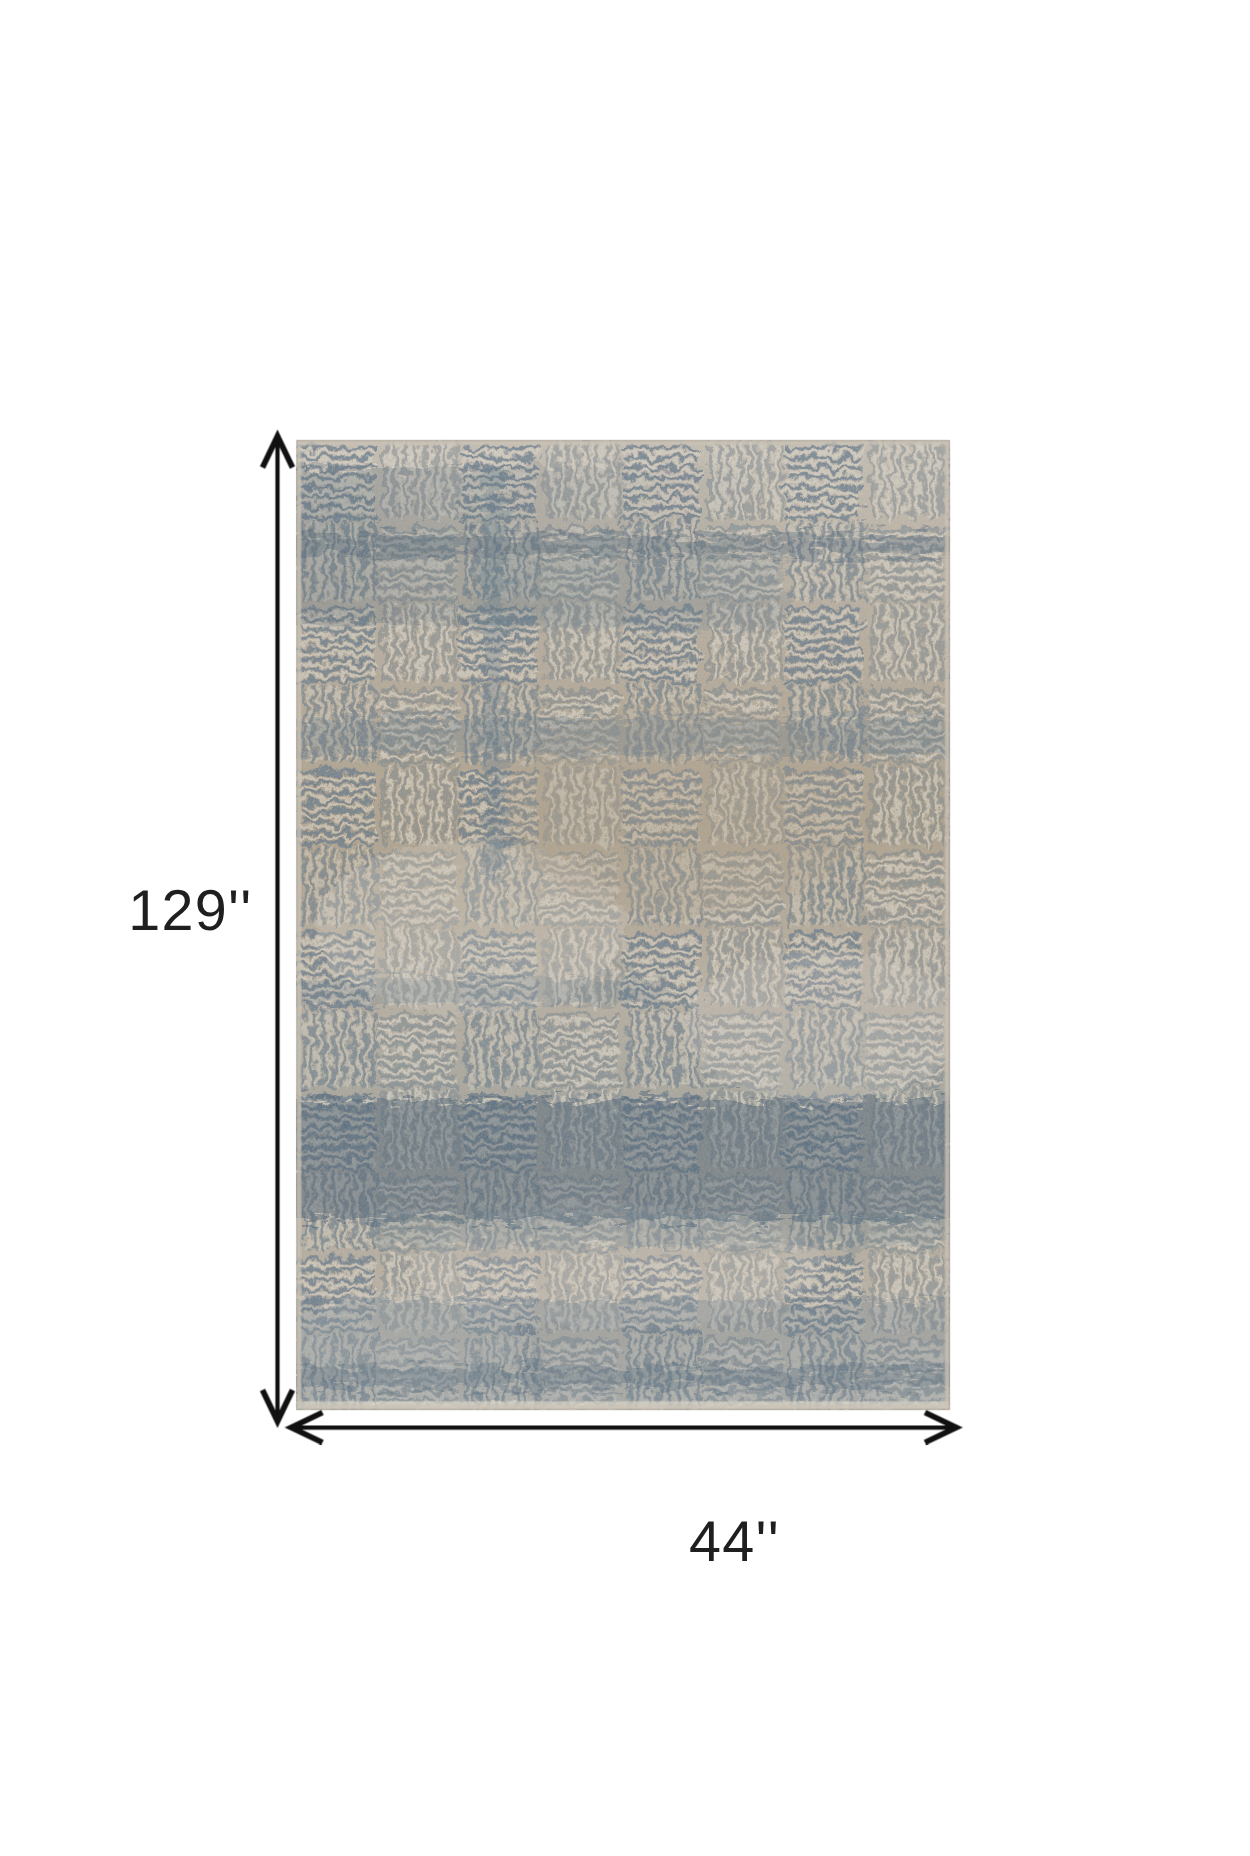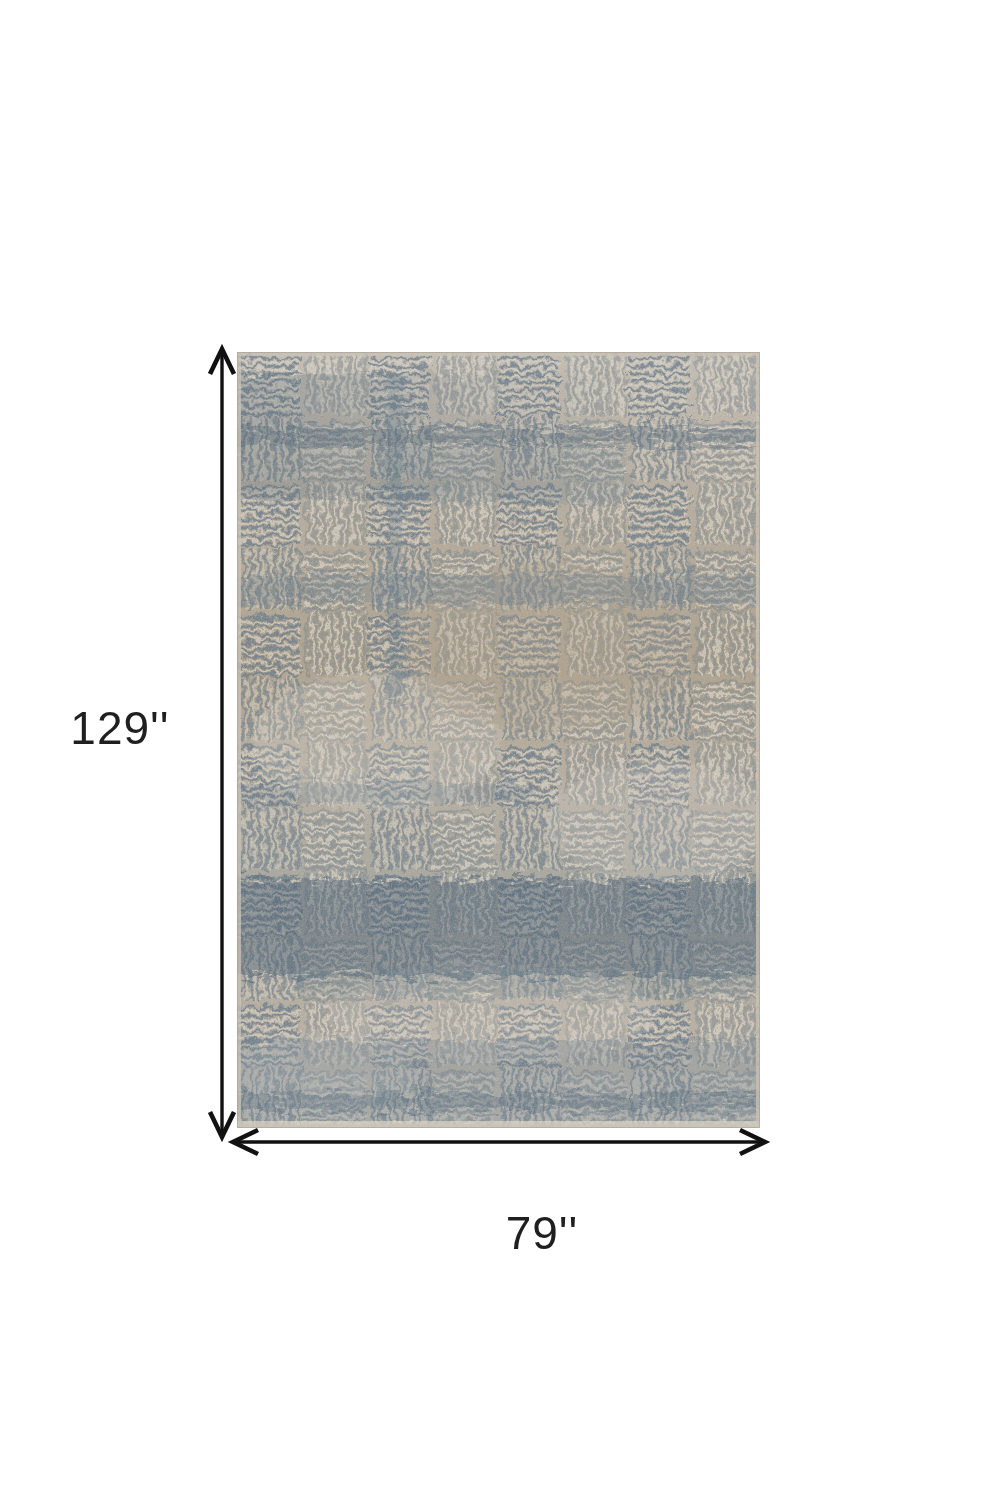--- a/index.html
+++ b/index.html
@@ -25,21 +25,21 @@
   .scene{position:absolute;inset:0;}
   .rug{
     position:absolute;left:237px;top:352px;width:523px;height:776px;
   }
   .rug svg{display:block;width:100%;height:100%;}
   .arrow-v{position:absolute;left:202px;top:342px;width:40px;height:802px;}
   .arrow-h{position:absolute;left:226px;top:1122px;width:546px;height:40px;}
   .arrow-stroke{stroke:var(--arrow);fill:none;}
   .dim-label{
     position:absolute;color:var(--label);
-    font-size:46px;line-height:54px;text-align:center;
+    font-size:46px;line-height:54px;text-align:right;
     letter-spacing:1px;white-space:nowrap;
   }
   .label-height{left:38px;top:701px;width:164px;}
   .label-width{left:460px;top:1206px;width:164px;}
 
   
   .st-blue{stroke:var(--rug-blue);stroke-width:3.2;fill:none;}
   .st-cream{stroke:var(--rug-cream);stroke-width:2.2;fill:none;}
   .f-blue{fill:var(--rug-blue);}
   .f-blued{fill:var(--rug-blue-dark);}
@@ -164,15 +164,15 @@
     <path d="M8 770 L20 795 L32 770" class="arrow-stroke" stroke-width="4.6"></path>
   </svg>
 
   <svg class="arrow-h" viewBox="0 0 546 40">
     <line x1="9" y1="20" x2="537" y2="20" class="arrow-stroke" stroke-width="3.4"></line>
     <path d="M32 8 L7 20 L32 32" class="arrow-stroke" stroke-width="4.6"></path>
     <path d="M514 8 L539 20 L514 32" class="arrow-stroke" stroke-width="4.6"></path>
   </svg>
 
   <div class="dim-label label-height">129''</div>
-  <div class="dim-label label-width">79''</div>
+  <div class="dim-label label-width">44''</div>
 
 </div>
 
 </body></html>

